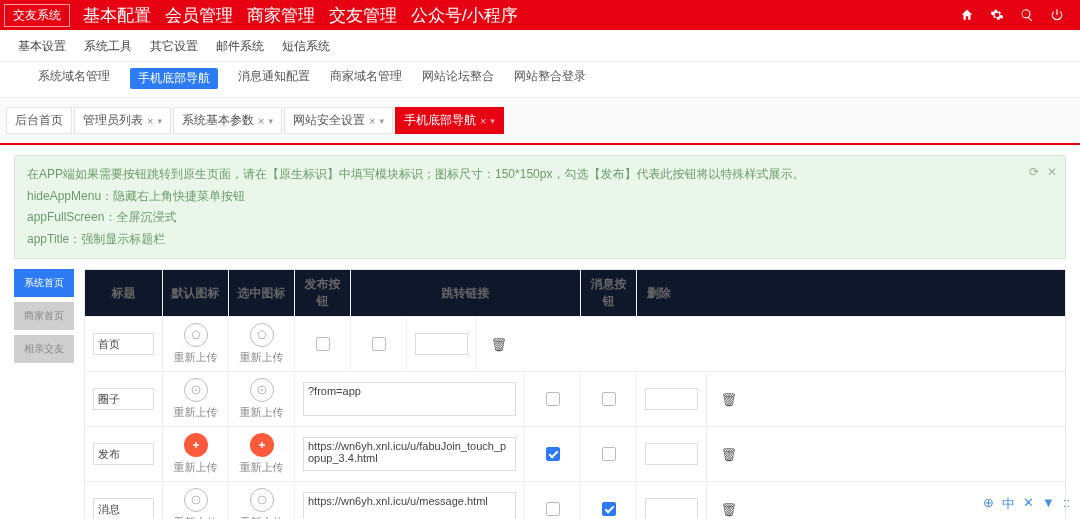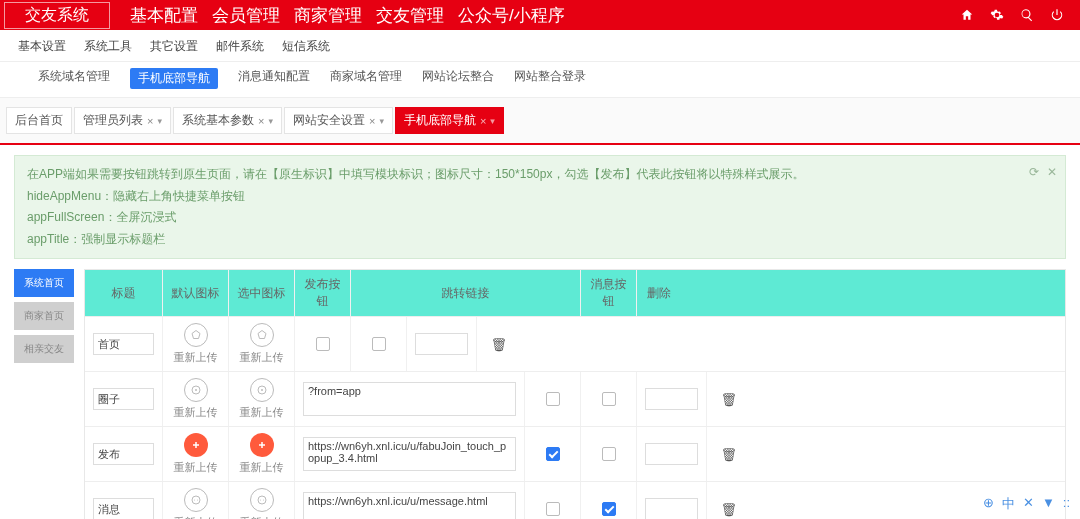--- a/index.html
+++ b/index.html
@@ -1,18 +1,18 @@
 <!DOCTYPE html>
 <html><head>
 <meta charset="utf-8">
 <style>
 *{margin:0;padding:0;box-sizing:border-box;font-family:"Microsoft YaHei",Arial,sans-serif}
 body{font-size:12px;color:#333;background:#fff;width:1080px;height:519px;overflow:hidden;position:relative}
 .topbar{background:#e60012;height:30px;display:flex;align-items:center;padding:0 4px;color:#fff}
-.topbar .sys{border:1px solid rgba(255,255,255,.6);padding:2px 20px;font-size:16px;margin-right:20px}
+.topbar .sys{border:1px solid rgba(255,255,255,.6);padding:2px 8px;font-size:12px;margin-right:13px}
 .topbar .menu{display:flex;gap:14px;font-size:17px}
 .topbar .menu span{cursor:pointer}
 .topbar .right{margin-left:auto;display:flex;gap:16px;padding-right:12px}
 .topbar .right svg{width:14px;height:14px;fill:#fff;cursor:pointer}
 .subtabs{display:flex;gap:18px;padding:8px 18px 6px;border-bottom:1px solid #eee;font-size:12px}
 .subtabs span{cursor:pointer;color:#444}
 .subtabs span.active{font-weight:400}
 .subtabs2{display:flex;gap:20px;padding:6px 38px 8px;font-size:12px;color:#555}
 .subtabs2 span{cursor:pointer}
 .subtabs2 span.active{background:#2d7bf4;color:#fff;padding:2px 8px;border-radius:2px}
@@ -25,21 +25,21 @@
 .info .close{position:absolute;right:8px;top:6px;display:flex;gap:8px;color:#9ab79a}
 .info .close span{cursor:pointer;font-size:12px}
 .body{display:flex;padding:0 14px;gap:10px}
 .side{display:flex;flex-direction:column}
 .side-btn{width:60px;height:28px;display:flex;align-items:center;justify-content:center;font-size:10px;color:#fff;cursor:pointer;margin-bottom:5px}
 .side-btn.b1{background:#2d7bf4}
 .side-btn.b2{background:#cfcfcf;color:#888}
 .side-btn.b3{background:#cfcfcf;color:#888}
 .tbl{flex:1;border:1px solid #e8e8e8}
 .row{display:flex;border-bottom:1px solid #eee}
-.row.head{background:#5eead4;font-weight:400;color:#666}
+.row.head{background:#0f172a;font-weight:700;color:#666}
 .cell{padding:6px 8px;display:flex;flex-direction:column;align-items:center;justify-content:center;border-right:1px solid #f0f0f0;text-align:center}
 .cell:last-child{border-right:0}
 .c-title{width:78px}
 .c-icon{width:66px}
 .c-link{width:230px}
 .c-chk{width:56px}
 .c-native{width:70px}
 .c-del{width:44px}
 .row:not(.head) .cell{min-height:44px}
 input[type=text]{width:100%;height:22px;border:1px solid #ddd;padding:0 4px;font-size:11px;color:#444}

